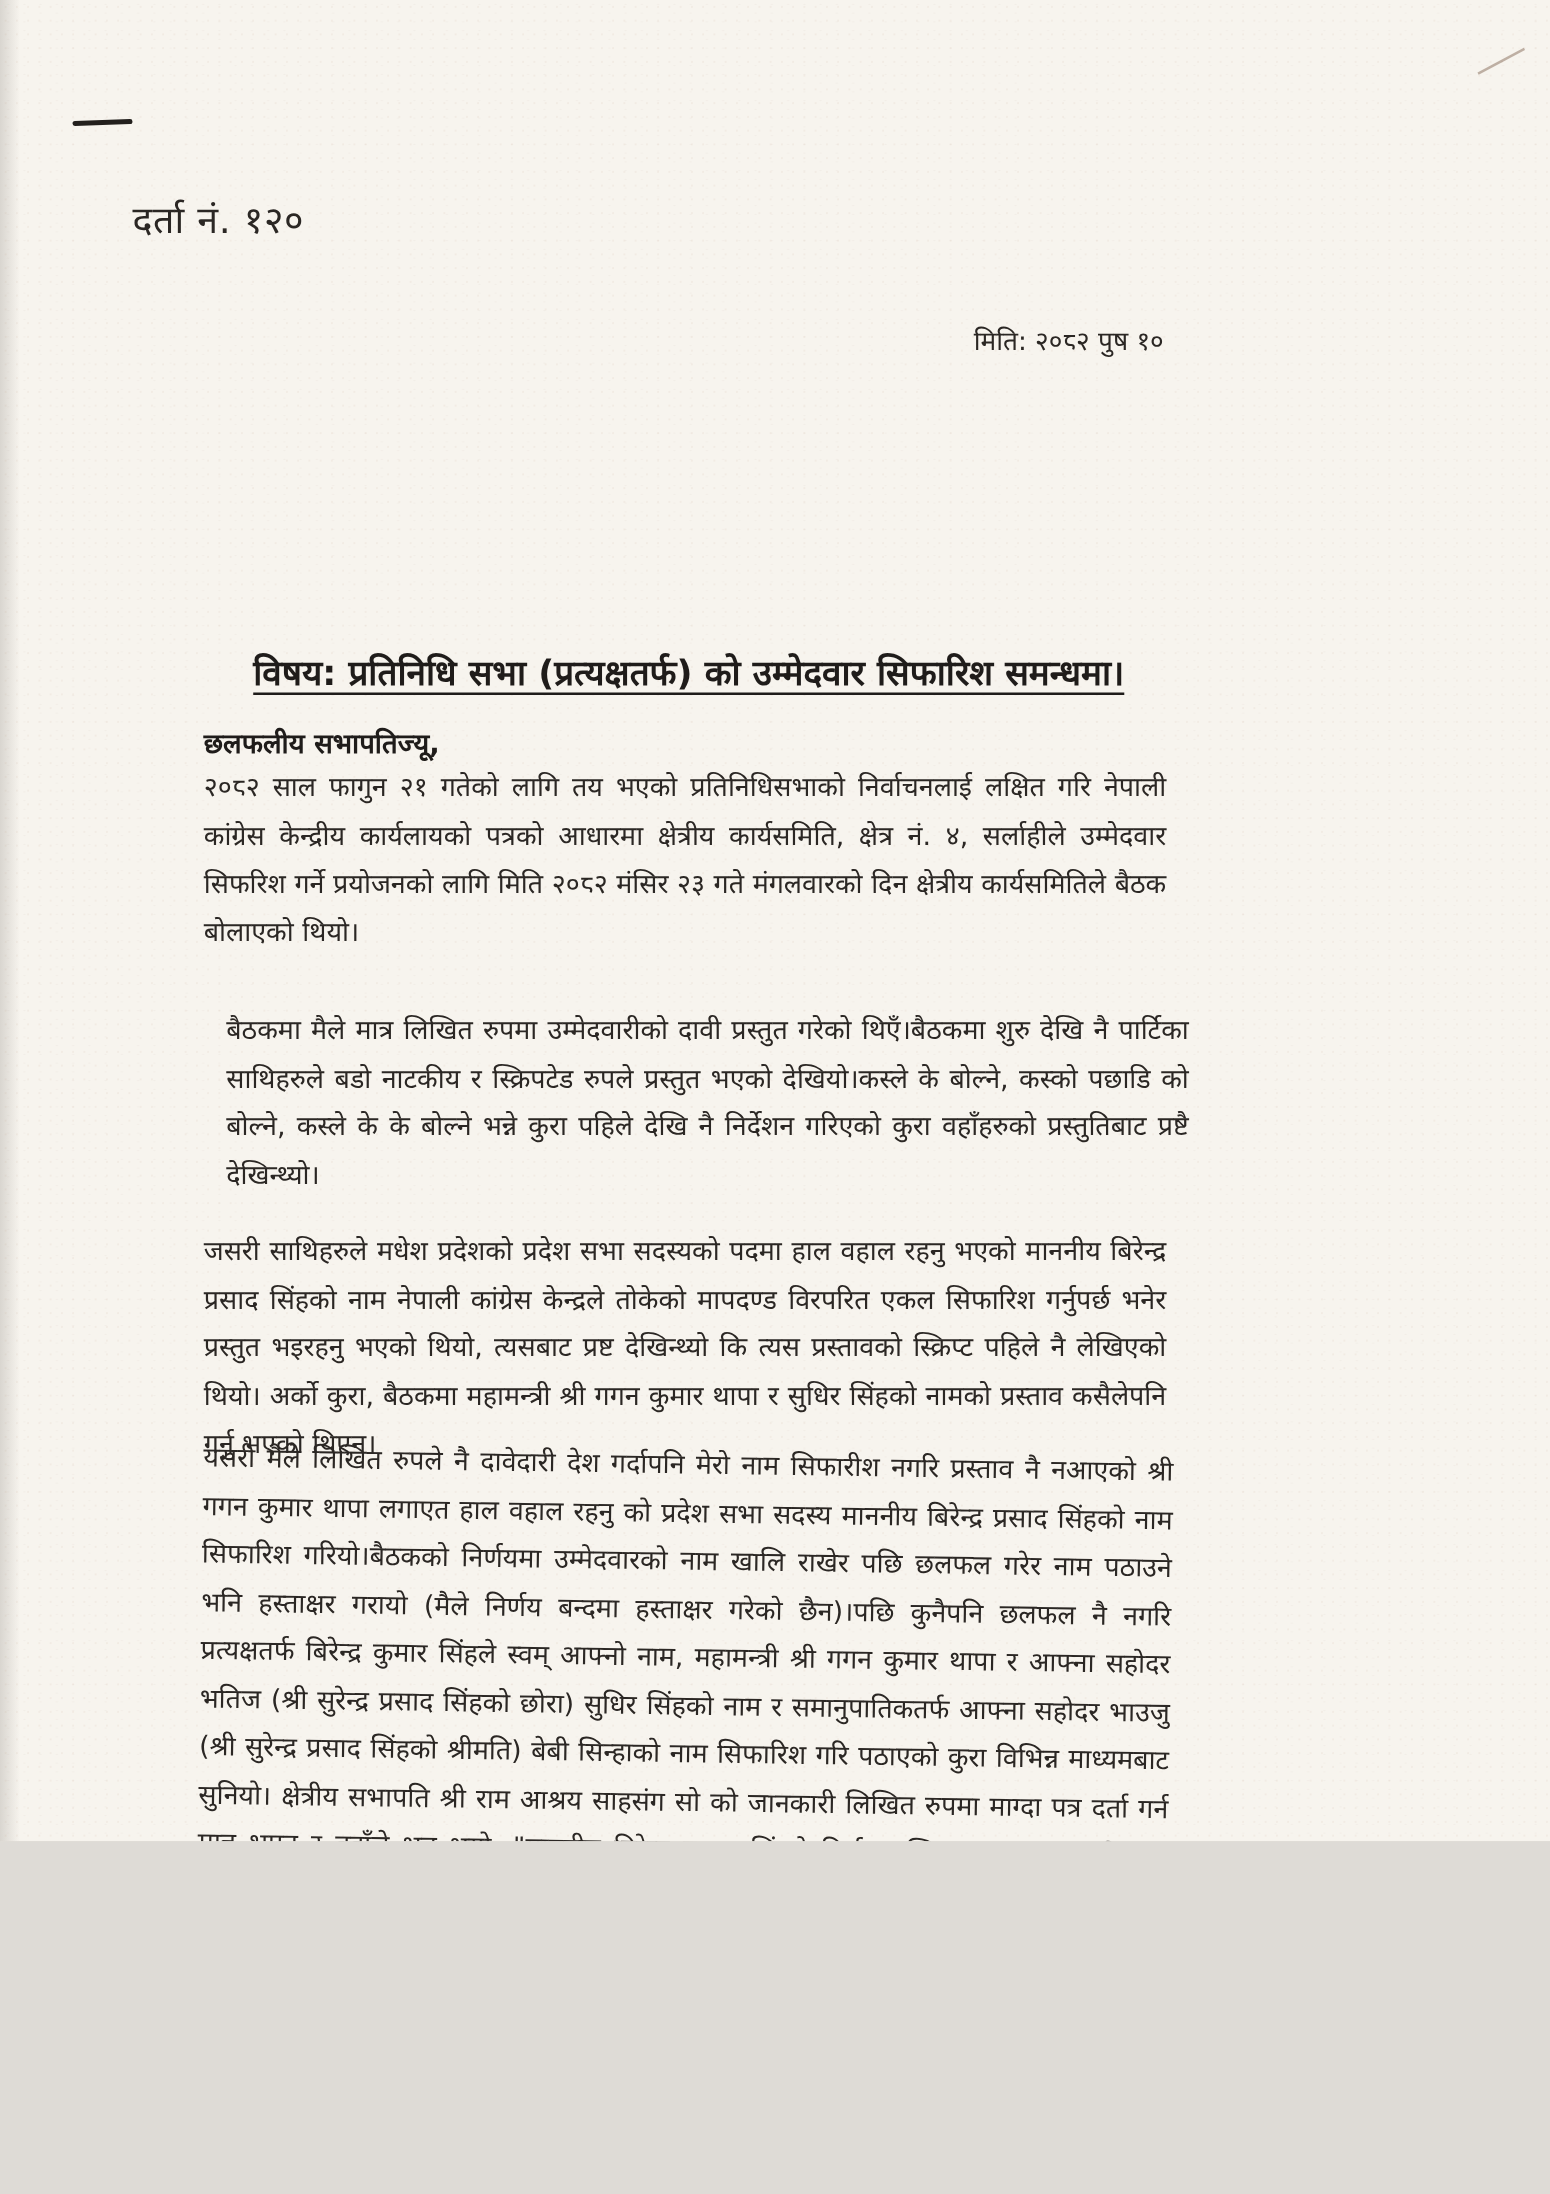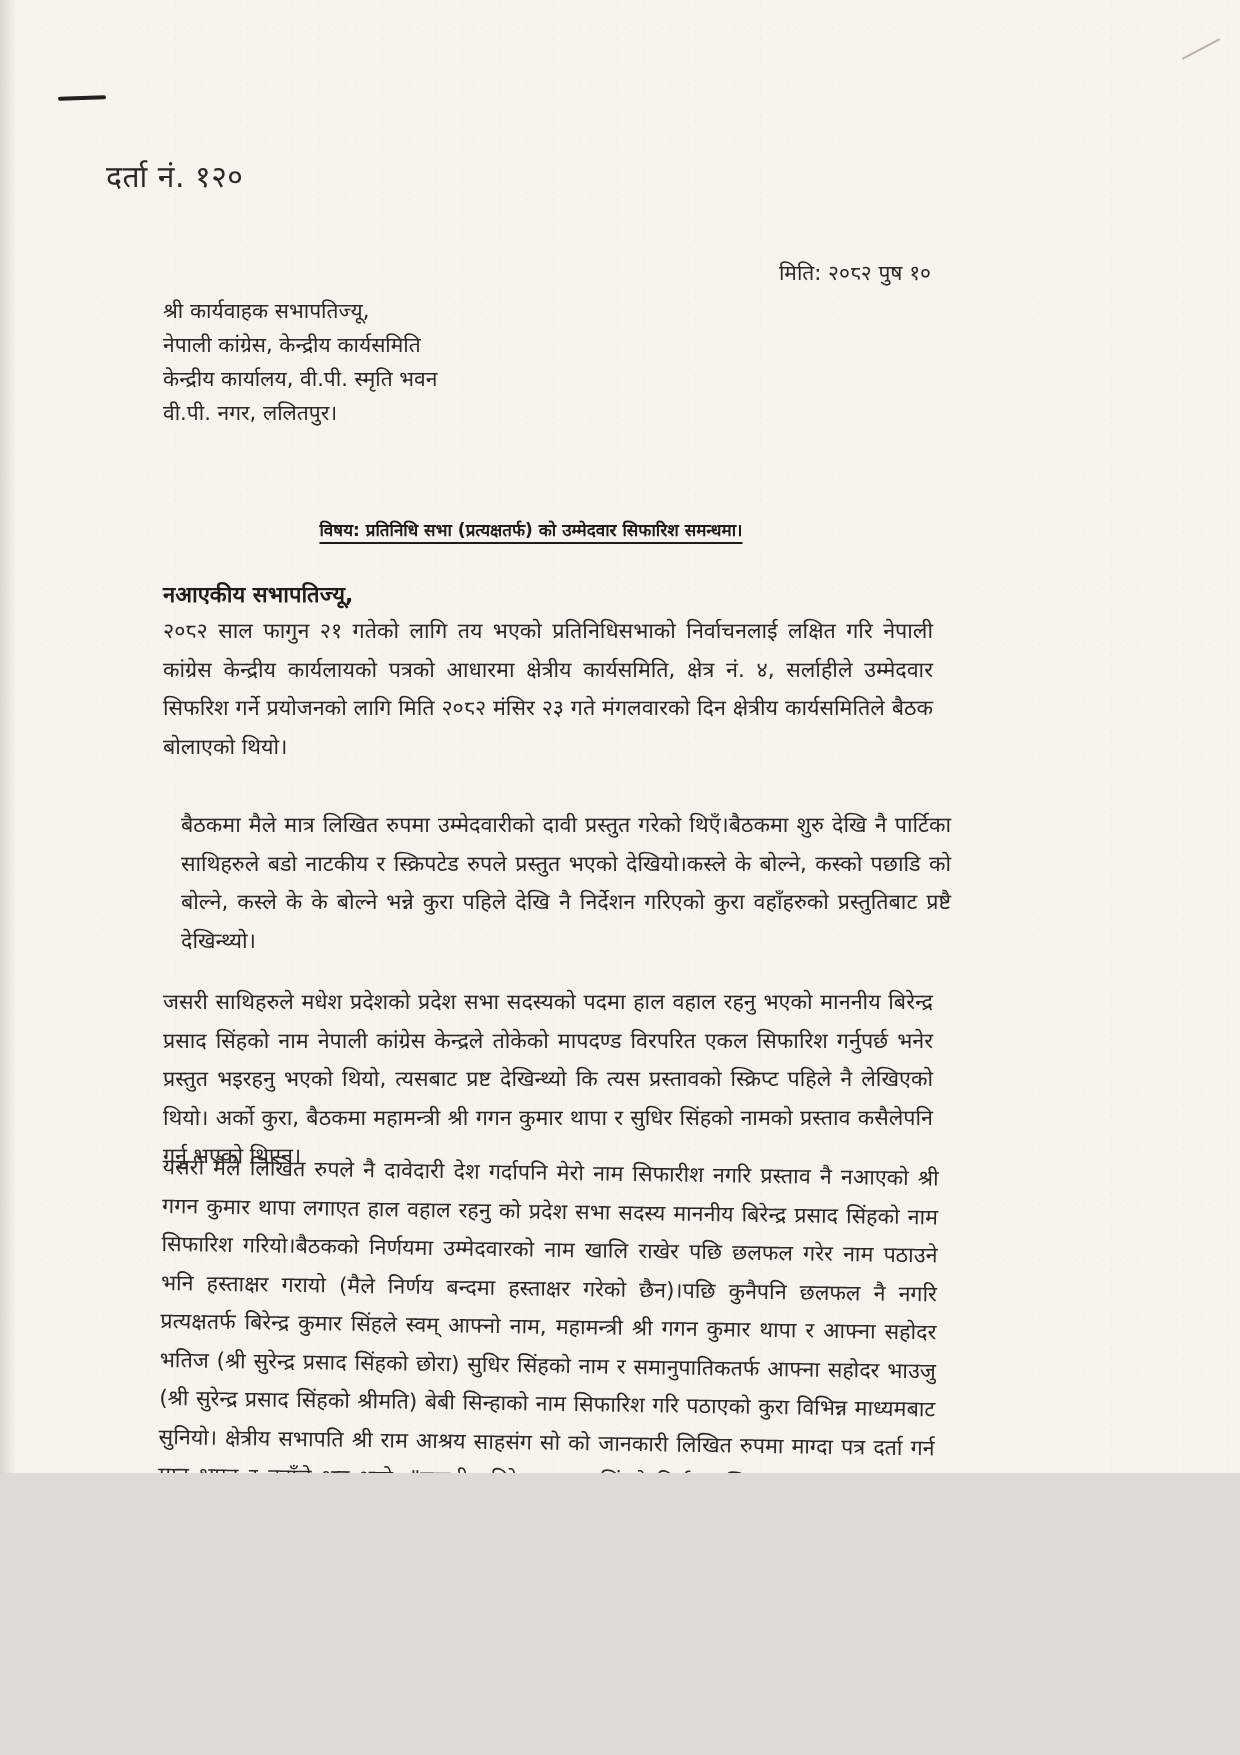--- a/index.html
+++ b/index.html
@@ -62,25 +62,25 @@
   .recipient {
     position: absolute;
     left: 163px;
     top: 294px;
     font-size: 21px;
     line-height: 34px;
     color: #2b2724;
   }
   .subject {
     position: absolute;
-    left: 147px;
+    left: 167px;
     top: 518px;
     width: 768px;
     text-align: center;
-    font-size: 17px;
+    font-size: 28px;
     font-weight: bold;
     color: #1f1c1a;
   }
   .subject span {
     text-decoration: underline;
     text-underline-offset: 6px;
     text-decoration-thickness: 2px;
   }
   .salutation {
     position: absolute;
@@ -123,32 +123,26 @@
 
   <div class="artifact-dash"></div>
   <div class="artifact-scratch"></div>
 
   <div class="reg-block">
     <div>दर्ता नं. १२०</div>
   </div>
 
   <div class="date-line">मिति: २०८२ पुष १०</div>
 
-  <div class="recipient">
-    <div>श्री कार्यवाहक सभापतिज्यू,</div>
-    <div>नेपाली कांग्रेस, केन्द्रीय कार्यसमिति</div>
-    <div>केन्द्रीय कार्यालय, वी.पी. स्मृति भवन</div>
-    <div>वी.पी. नगर, ललितपुर।</div>
-  </div>
 
   <div class="subject">
     <span>विषय:  प्रतिनिधि सभा (प्रत्यक्षतर्फ) को उम्मेदवार सिफारिश समन्धमा।</span>
   </div>
 
-  <div class="salutation">नआएकीय सभापतिज्यू,</div>
+  <div class="salutation">छलफलीय सभापतिज्यू,</div>
 
   <div class="para para-1">२०८२ साल फागुन २१ गतेको लागि तय भएको प्रतिनिधिसभाको निर्वाचनलाई लक्षित गरि नेपाली कांग्रेस केन्द्रीय कार्यलायको पत्रको आधारमा क्षेत्रीय कार्यसमिति, क्षेत्र नं. ४, सर्लाहीले उम्मेदवार सिफरिश गर्ने प्रयोजनको लागि मिति २०८२ मंसिर २३ गते मंगलवारको दिन क्षेत्रीय कार्यसमितिले बैठक बोलाएको थियो।</div>
   <div class="para para-2">बैठकमा मैले मात्र लिखित रुपमा उम्मेदवारीको दावी प्रस्तुत गरेको थिएँ।बैठकमा शुरु देखि नै पार्टिका साथिहरुले बडो नाटकीय र स्क्रिपटेड रुपले प्रस्तुत भएको देखियो।कस्ले के बोल्ने, कस्को पछाडि को बोल्ने, कस्ले के के बोल्ने भन्ने कुरा पहिले देखि नै निर्देशन गरिएको कुरा वहाँहरुको प्रस्तुतिबाट प्रष्टै देखिन्थ्यो।</div>
   <div class="para para-3">जसरी साथिहरुले मधेश प्रदेशको प्रदेश सभा सदस्यको पदमा हाल वहाल रहनु भएको माननीय बिरेन्द्र प्रसाद सिंहको नाम नेपाली कांग्रेस केन्द्रले तोकेको मापदण्ड विरपरित एकल सिफारिश गर्नुपर्छ भनेर प्रस्तुत भइरहनु भएको थियो, त्यसबाट प्रष्ट देखिन्थ्यो कि त्यस प्रस्तावको स्क्रिप्ट पहिले नै लेखिएको थियो। अर्को कुरा, बैठकमा महामन्त्री श्री गगन कुमार थापा र सुधिर सिंहको नामको प्रस्ताव कसैलेपनि गर्नु भएको थिएन।</div>
   <div class="para para-4">यसरी मैले लिखित रुपले नै दावेदारी देश गर्दापनि मेरो नाम सिफारीश नगरि प्रस्ताव नै नआएको श्री गगन कुमार थापा लगाएत हाल वहाल रहनु को प्रदेश सभा सदस्य माननीय बिरेन्द्र प्रसाद सिंहको नाम सिफारिश गरियो।बैठकको निर्णयमा उम्मेदवारको नाम खालि राखेर पछि छलफल गरेर नाम पठाउने भनि हस्ताक्षर गरायो (मैले निर्णय बन्दमा हस्ताक्षर गरेको छैन)।पछि कुनैपनि छलफल नै नगरि प्रत्यक्षतर्फ बिरेन्द्र कुमार सिंहले स्वम् आफ्नो नाम, महामन्त्री श्री गगन कुमार थापा र आफ्ना सहोदर भतिज (श्री सुरेन्द्र प्रसाद सिंहको छोरा) सुधिर सिंहको नाम र समानुपातिकतर्फ आफ्ना सहोदर भाउजु (श्री सुरेन्द्र प्रसाद सिंहको श्रीमति) बेबी सिन्हाको नाम सिफारिश गरि पठाएको कुरा विभिन्न माध्यमबाट सुनियो। क्षेत्रीय सभापति श्री राम आश्रय साहसंग सो को जानकारी लिखित रुपमा माग्दा पत्र दर्ता गर्न मान्नु भएन र वहाँले भन्नु भयो, "माननीय बिरेन्द्र प्रसाद सिंहले निर्णय पुस्तिकामा जस-जसको नाम लेखेर दिनुभयो मैले हस्ताक्षर गरिदिएको हो।तपाईले वहाँसंग जानकारी लिनुहोला।"</div>
 
   <div class="page-number">1</div>
 
 </div>
 

